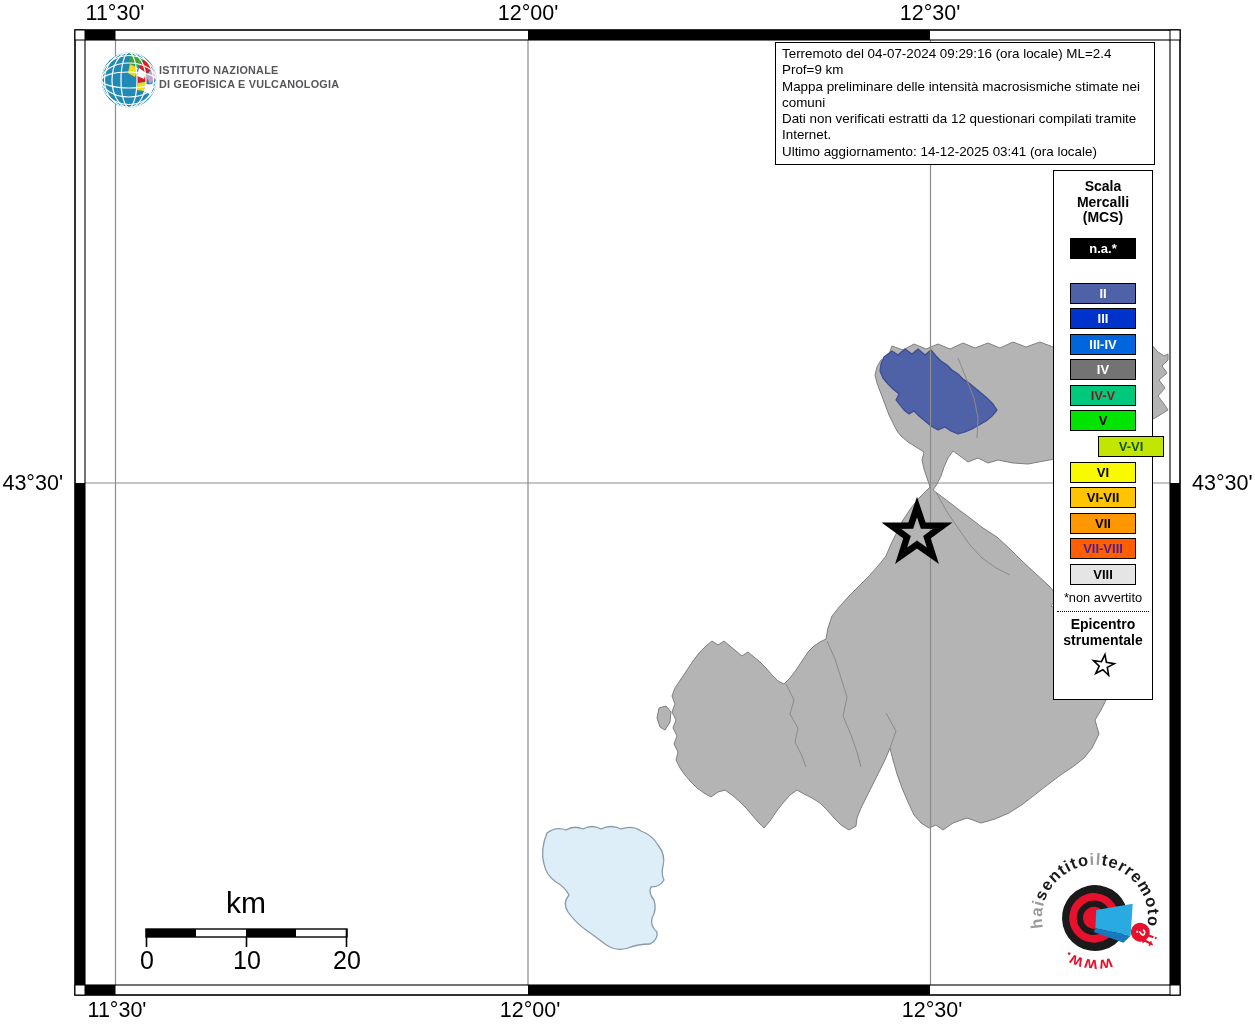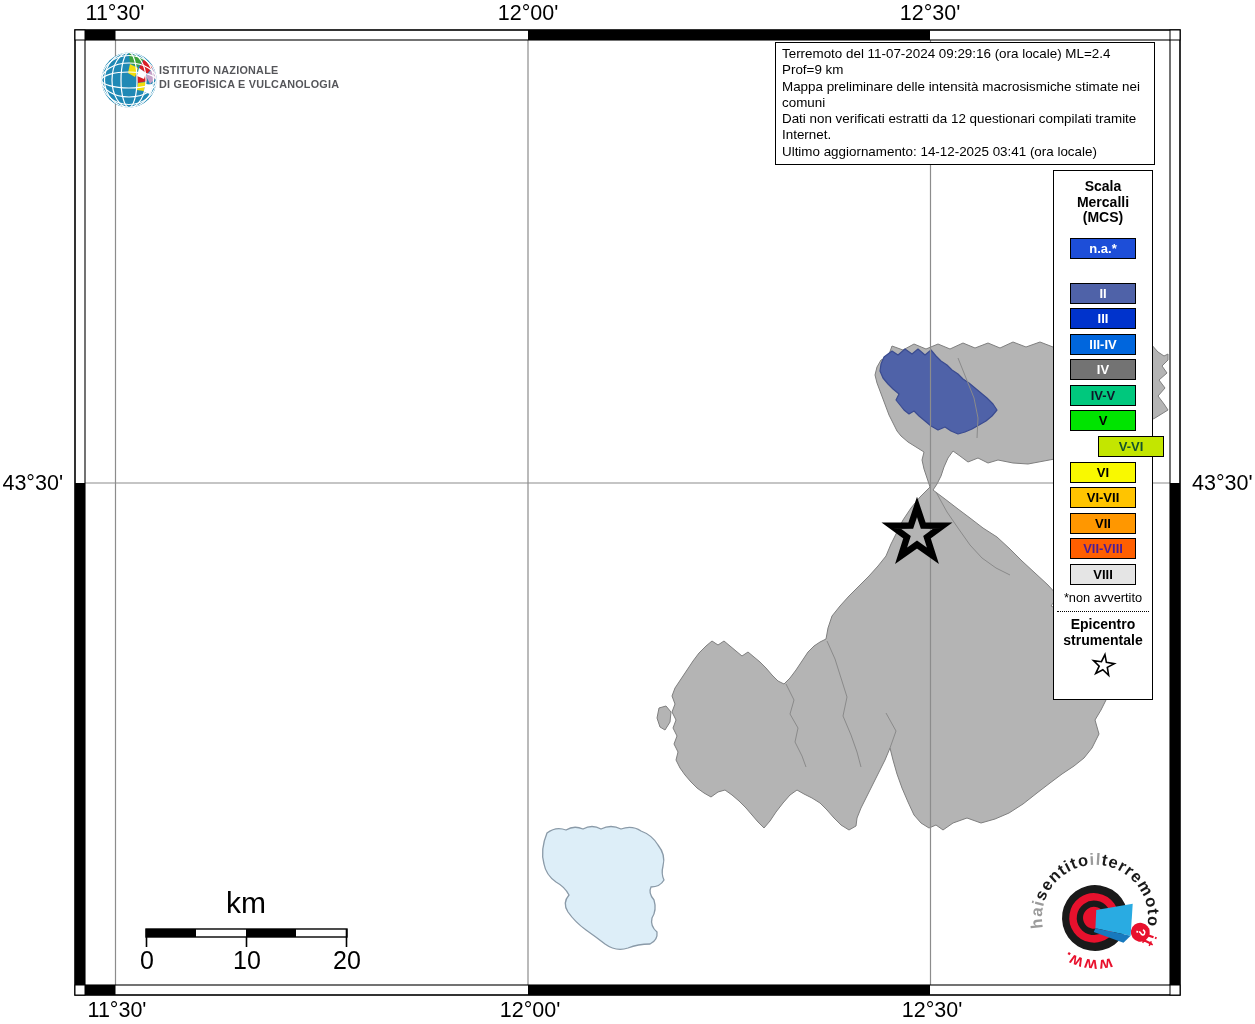--- a/index.html
+++ b/index.html
@@ -164,39 +164,39 @@
         </g>
       </g>
     </svg>
     <div class="ingv-text">
       <div>ISTITUTO NAZIONALE</div>
       <div>DI GEOFISICA E VULCANOLOGIA</div>
     </div>
   </div>
 
   <div class="abs infobox">
-    <div>Terremoto del 11-07-2024 09:29:16 (ora locale) ML=2.4 Prof=9 km</div>
+    <div>Terremoto del 04-07-2024 09:29:16 (ora locale) ML=2.4 Prof=9 km</div>
     <div>Mappa preliminare delle intensità macrosismiche stimate nei comuni</div>
     <div>Dati non verificati estratti da 12 questionari compilati tramite Internet.</div>
     <div>Ultimo aggiornamento: 14-12-2025 03:41 (ora locale)</div>
   </div>
 
   <div class="abs legend">
     <div class="legend-title">
       <div>Scala</div>
       <div>Mercalli</div>
       <div>(MCS)</div>
     </div>
     <div class="legend-items">
-        <div class="sw" style="background: #1d4ed8; color: rgb(255, 255, 255); margin-top: 12px;">n.a.*</div>
+        <div class="sw" style="background: #000000; color: rgb(255, 255, 255); margin-top: 12px;">n.a.*</div>
         <div class="sw" style="background: rgb(79, 98, 168); color: rgb(255, 255, 255); margin-top: 24px;">II</div>
         <div class="sw" style="background: rgb(0, 51, 204); color: rgb(255, 255, 255);">III</div>
         <div class="sw" style="background: rgb(0, 102, 221); color: #ffffff;">III-IV</div>
         <div class="sw" style="background: #737373; color: rgb(255, 255, 255);">IV</div>
-        <div class="sw" style="background: rgb(0, 200, 125); color: #0f172a;">IV-V</div>
+        <div class="sw" style="background: rgb(0, 200, 125); color: #7f1d1d;">IV-V</div>
         <div class="sw" style="background: rgb(0, 228, 0); color: rgb(0, 0, 0);">V</div>
         <div class="sw" style="background: rgb(195, 230, 0); color: #14532d; margin-left: 44px;">V-VI</div>
         <div class="sw" style="background: rgb(249, 249, 0); color: rgb(0, 0, 0);">VI</div>
         <div class="sw" style="background: rgb(255, 196, 0); color: rgb(0, 0, 0);">VI-VII</div>
         <div class="sw" style="background: rgb(255, 151, 0); color: rgb(0, 0, 0);">VII</div>
         <div class="sw" style="background: rgb(255, 95, 0); color: #4c1d95;">VII-VIII</div>
         <div class="sw" style="background: #e5e5e5; color: rgb(0, 0, 0);">VIII</div>
       </div>
     <div class="legend-foot">*non avvertito</div>
     <div class="legend-divider"></div>

